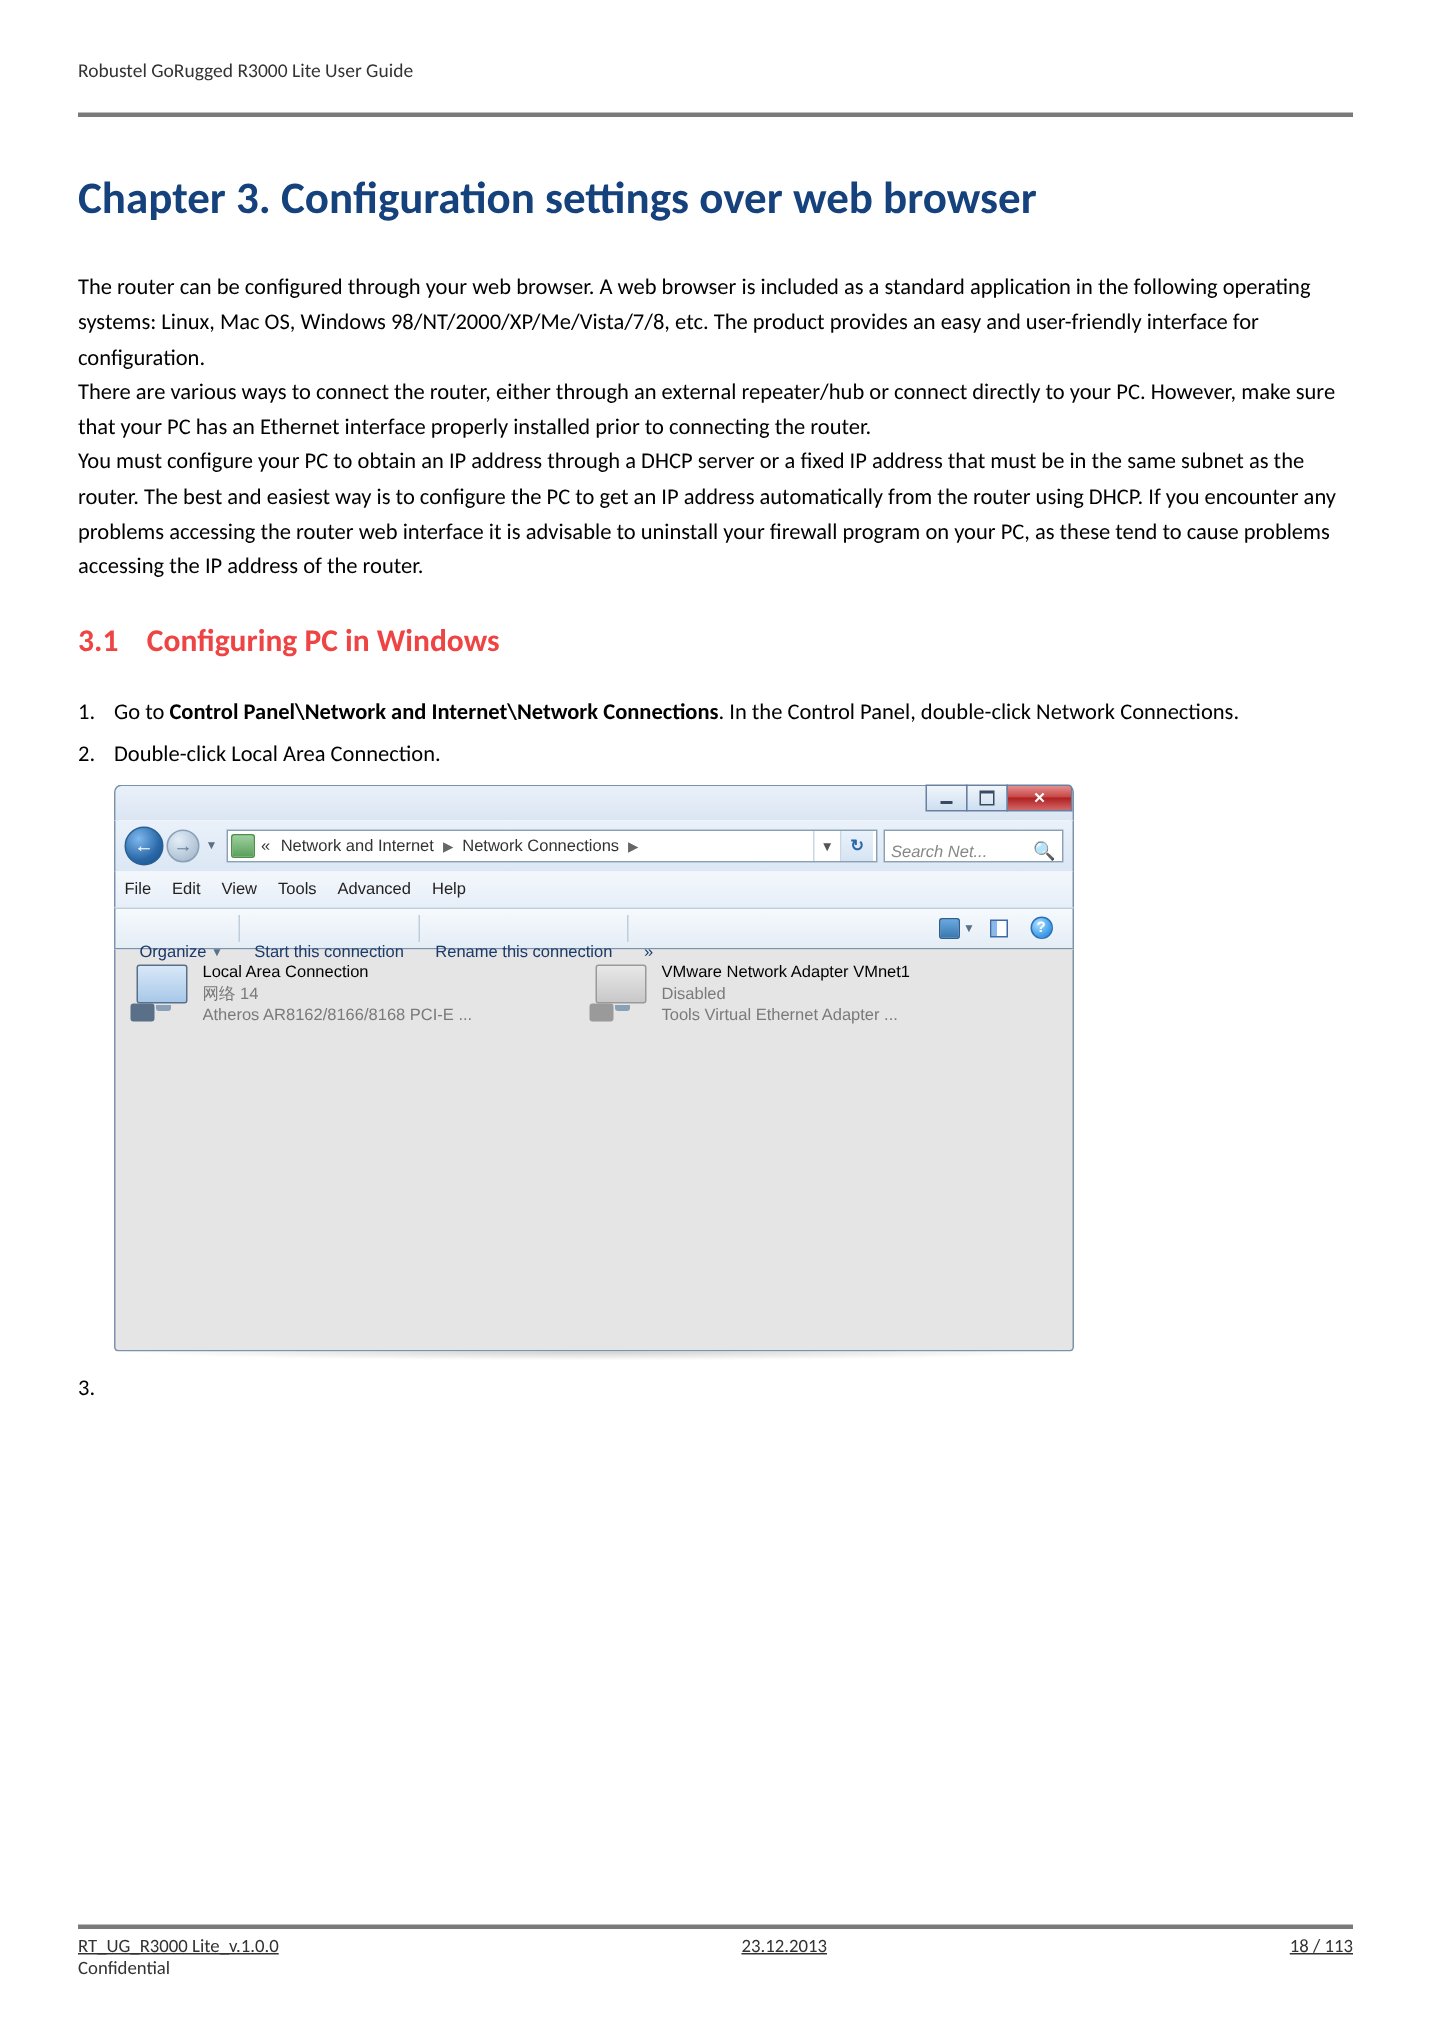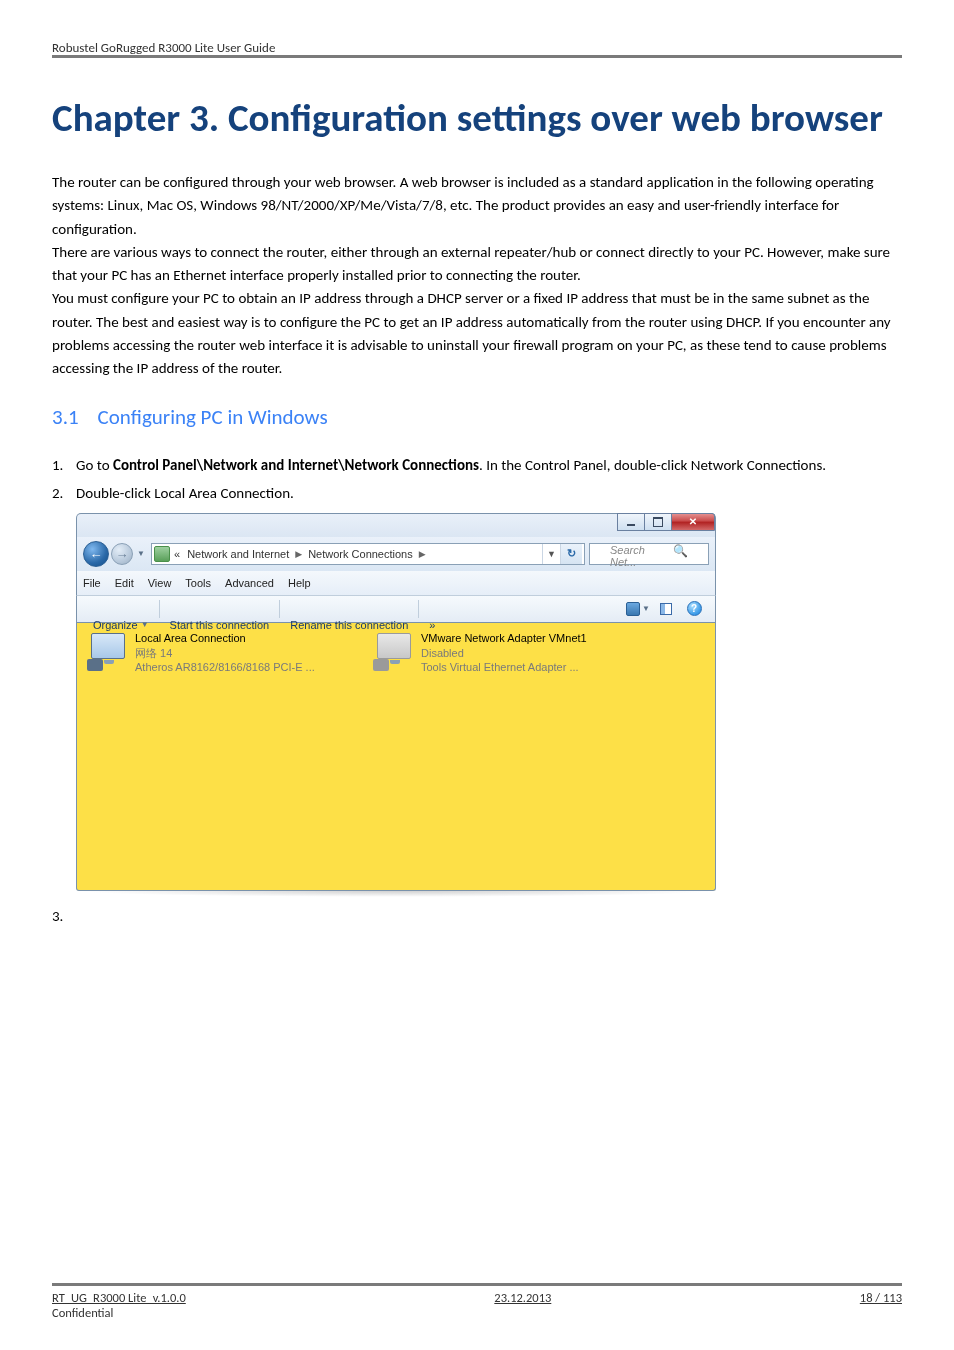--- a/index.html
+++ b/index.html
@@ -8,43 +8,43 @@
     background: #fff;
     color: #000;
     width: 954px;
     height: 1350px;
     position: relative;
     padding: 40px 52px 30px 52px;
   }
   .header-text {
     font-size: 13px;
     color: #333;
-    margin-bottom: 0;
+    margin-bottom: 20px;
   }
   .header-underline {
     height: 3px;
     background: #7a7a7a;
     margin-bottom: 36px;
   }
   h1.chapter-title {
     color: #15427c;
-    font-size: 39px;
+    font-size: 30px;
     font-weight: bold;
     margin-bottom: 30px;
   }
   .body-text {
     font-size: 15px;
     line-height: 1.55;
     color: #000;
     margin-bottom: 24px;
   }
   h2.section-title {
-    color: #3b82f6;
+    color: #ef4444;
     font-size: 21px;
-    font-weight: normal;
+    font-weight: bold;
     margin-top: 12px;
     margin-bottom: 24px;
   }
   ol.num-list {
     list-style: none;
     font-size: 15px;
     line-height: 1.55;
     margin-bottom: 8px;
   }
   ol.num-list li {
@@ -166,22 +166,22 @@
     width: 22px; height: 20px;
     border-left: 1px solid #cad6e4;
     background: linear-gradient(#eaf2fb,#d6e4f2);
     display: flex; align-items: center; justify-content: center;
     color: #2a69a8; font-size: 11px; font-weight: bold;
   }
   .searchbox {
     width: 120px; height: 22px;
     background: #fff;
     border: 1px solid #8aa0b6;
-    display: flex; align-items: flex-start;
-    padding: 0 20px;
+    display: flex; align-items: flex-end;
+    padding: 0 4px;
     color: #888; font-style: italic;
     font-size: 11px;
     justify-content: space-between;
   }
   .search-mag { color: #3a6aa8; font-style: normal; font-size: 12px; }
 
   .menubar {
     height: 24px;
     background: linear-gradient(#f4f8fc, #e6eef8);
     border-left: 1px solid #7a92ab;
@@ -232,26 +232,26 @@
   .help-ico {
     width:15px;height:15px;border-radius:50%;
     background: radial-gradient(circle at 35% 30%, #aee0ff,#3a9ae8 70%);
     border:1px solid #2a70b8;
     color:#fff;font-weight:bold;display:flex;align-items:center;justify-content:center;
     font-size:10px;
   }
 
   .content-area {
     height: 268px;
-    background: #fde047;
+    background: #e5e5e5;
     border: 1px solid #7a92ab;
     border-top: none;
     padding: 8px 10px;
     display: flex;
-    gap: 16px;
+    gap: 36px;
     border-radius: 0 0 3px 3px;
   }
   .ncard {
     display: flex;
     width: 270px;
   }
   .nc-icon {
     width: 42px; height: 42px; margin-right: 6px;
     position: relative;
     flex-shrink: 0;

